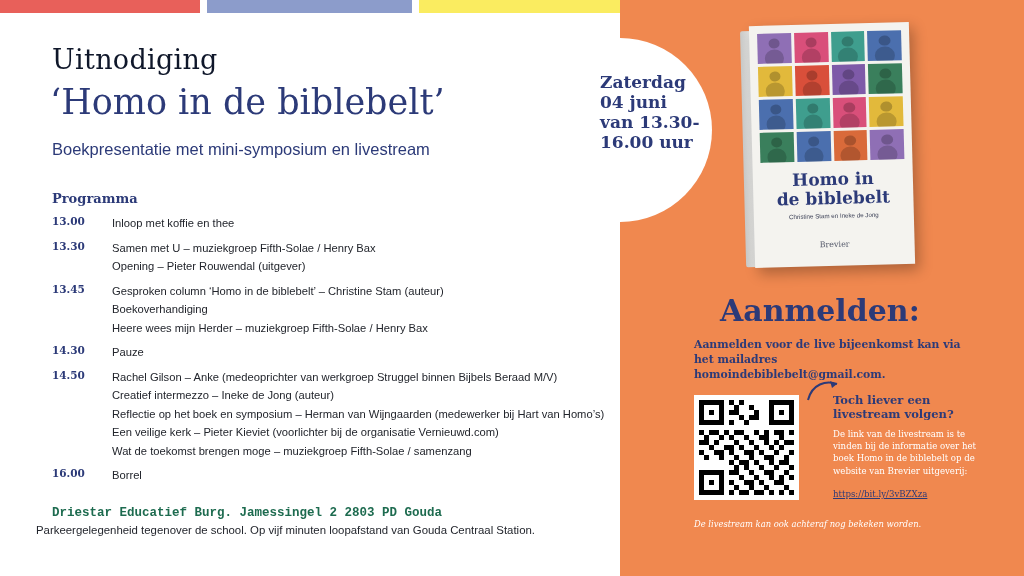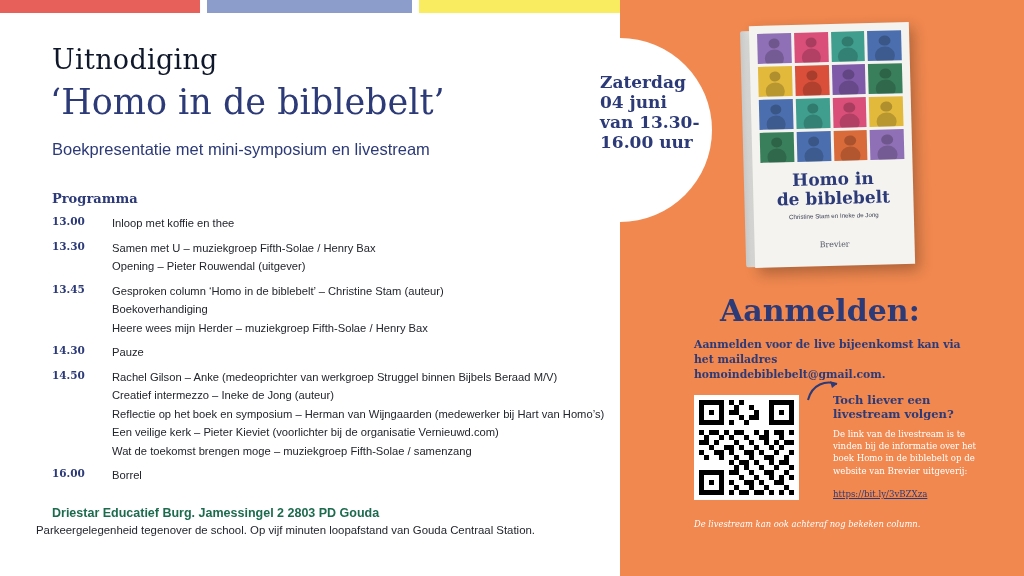--- a/index.html
+++ b/index.html
@@ -94,21 +94,21 @@
   .prog-lines { flex: 1 1 auto; }
   .prog-line {
     font-size: 11.2px;
     color: #22252c;
     line-height: 18.5px;
     white-space: nowrap;
   }
 
   .venue {
     position: absolute; left: 52px; top: 506px;
-    font-family: Liberation Sans, sans-serif;
+    font-family: Liberation Mono, monospace;
     font-weight: bold;
     font-size: 12.5px;
     color: #1d6b4f;
     white-space: nowrap;
   }
   .venue-sub {
     position: absolute; left: 36px; top: 524px;
     font-size: 11.4px;
     color: #22252c;
     white-space: nowrap;
@@ -460,13 +460,13 @@
 </div>
 
 <svg class="arrow" viewBox="0 0 34 26">
   <path d="M2 22 C6 6, 20 2, 31 6" fill="none" stroke="#2c3a78" stroke-width="2"></path>
   <path d="M31 6 L24 3 L26 10 Z" fill="#2c3a78"></path>
 </svg>
 
 <div class="ls-title">Toch liever een livestream volgen?</div>
 <div class="ls-body">De link van de livestream is te vinden bij de informatie over het boek Homo in de biblebelt op de website van Brevier uitgeverij:</div>
 <a class="ls-link" href="#">https://bit.ly/3vBZXza</a>
-<div class="ls-foot">De livestream kan ook achteraf nog bekeken column.</div>
+<div class="ls-foot">De livestream kan ook achteraf nog bekeken worden.</div>
 
 </body></html>

